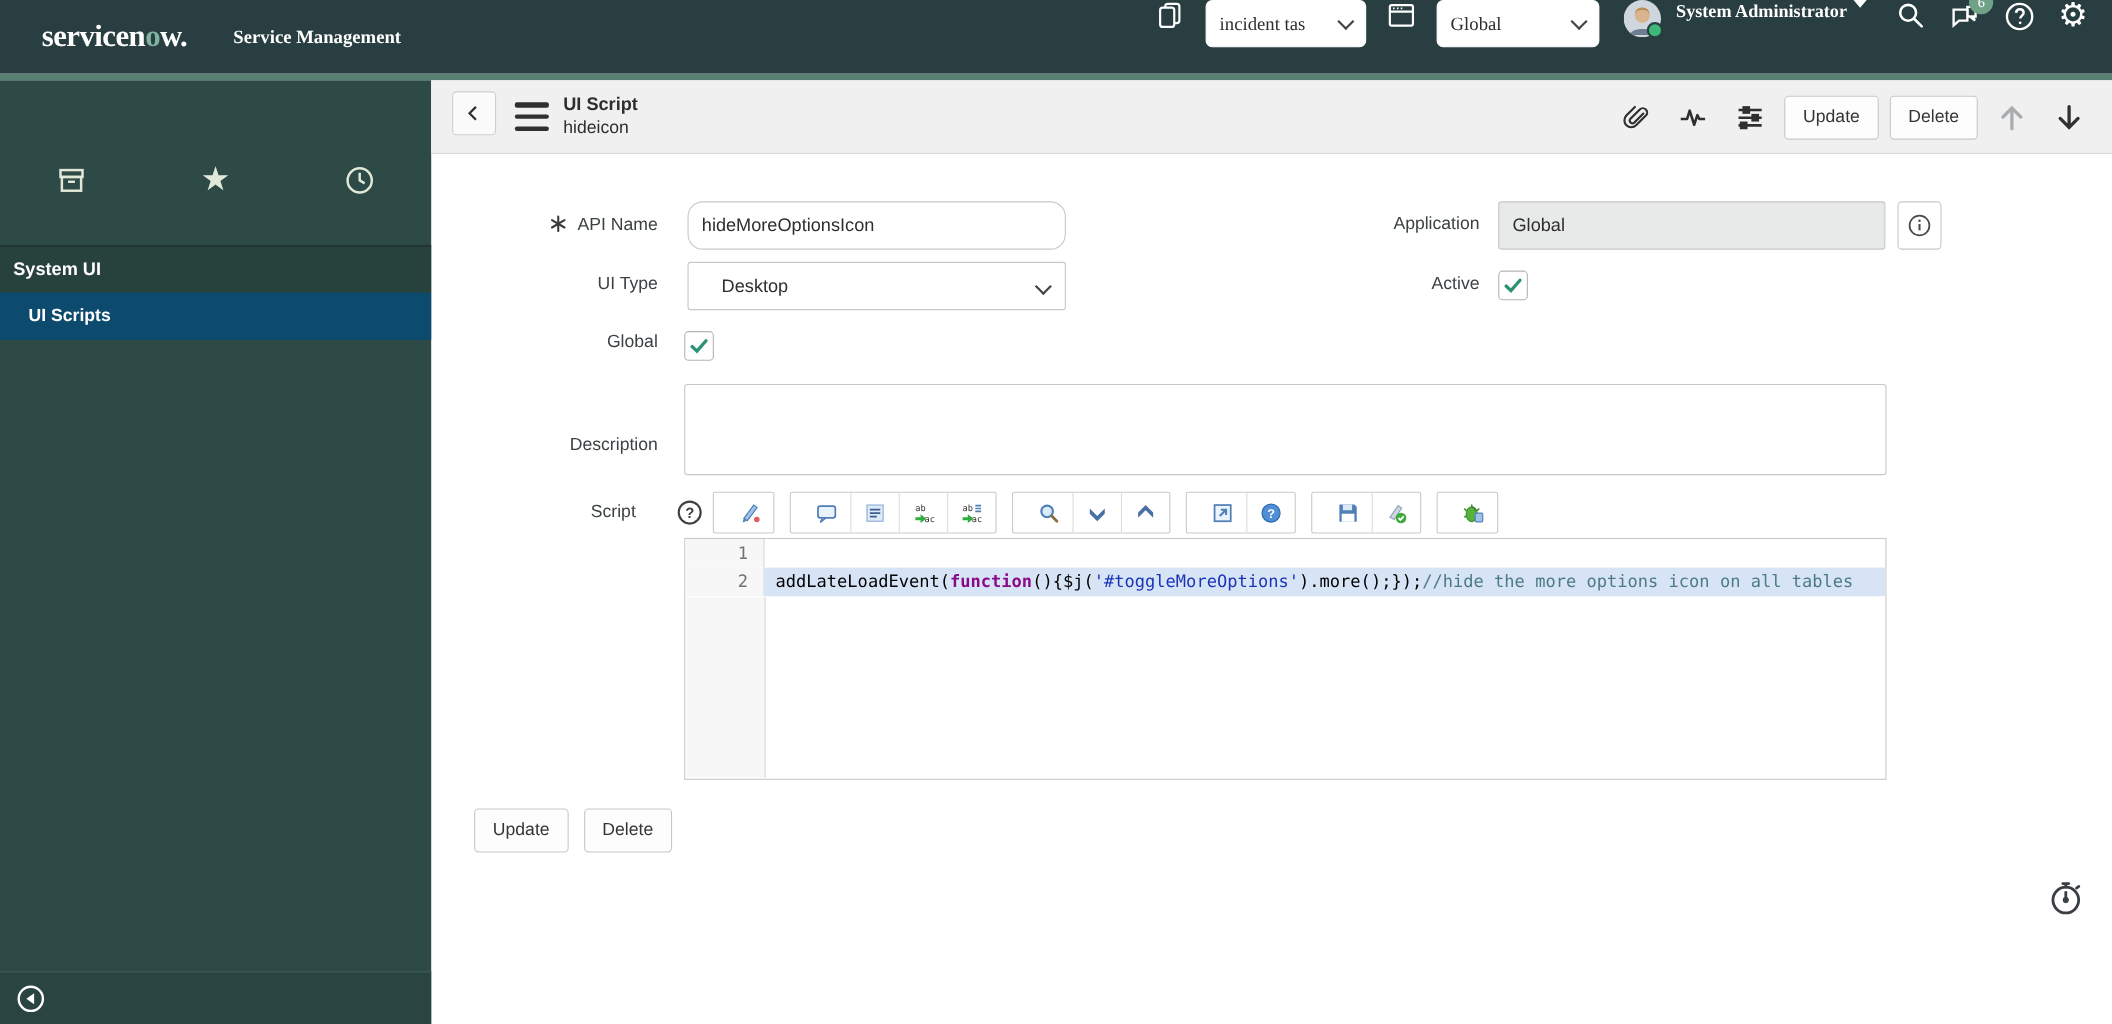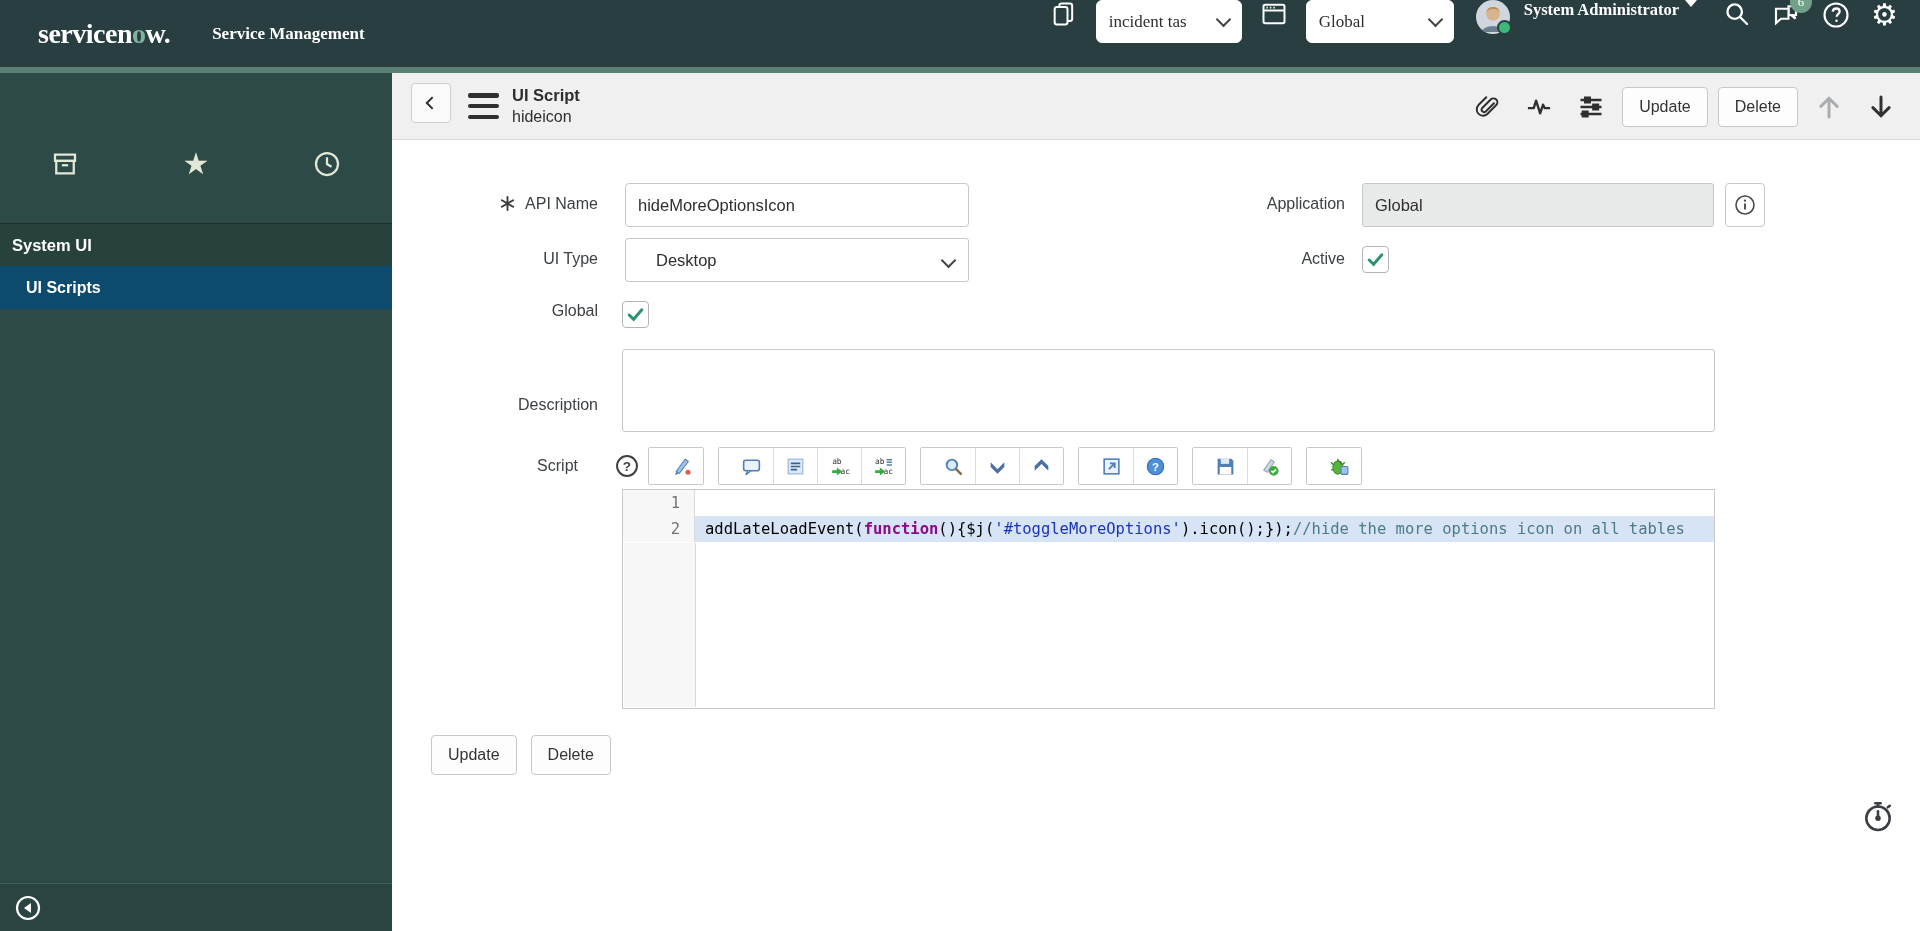--- a/index.html
+++ b/index.html
@@ -59,21 +59,21 @@
   .fh-title .t1{font-size:16.5px;font-weight:bold;color:#2e2e2e;}
   .fh-title .t2{font-size:16px;color:#2e2e2e;}
   .fh-icons{position:absolute;right:0;top:0;height:67px;display:flex;align-items:center;}
   .fh-ibtn{background:none;border:none;padding:0;margin:0 12px;display:flex;}
   .btn{height:40px;background:#fdfdfd;border:1px solid #c8c8c8;border-radius:4px;font-size:16px;color:#343434;padding:0 16px;}
   .fh-icons .btn{margin:0 5px;}
   .arr-btn{background:none;border:none;padding:0;margin:0 11px;display:flex;}
 
   
   .flabel{position:absolute;font-size:16px;color:#3c4144;text-align:right;width:160px;}
-  .txt-input{position:absolute;height:44px;border:1px solid #c8c8c8;border-radius:4px;font-size:16.5px;color:#2e2e2e;
+  .txt-input{position:absolute;height:44px;border:1px solid #c8c8c8;border-radius:14px;font-size:16.5px;color:#2e2e2e;
              padding:0 12px;box-sizing:border-box;background:#fff;font-family:inherit;}
   .ro-input{position:absolute;height:44px;border:1px solid #c8c8c8;border-radius:3px;background:#e8e9e9;display:flex;align-items:center;
             padding:0 12px;box-sizing:border-box;font-size:16.5px;color:#2e2e2e;}
   .sel{position:absolute;height:44px;border:1px solid #c8c8c8;border-radius:3px;background:#fff;display:flex;align-items:center;
        padding:0 30px;box-sizing:border-box;font-size:16.5px;color:#2e2e2e;cursor:pointer;}
   .sel .chev{position:absolute;right:14px;top:16px;width:9px;height:9px;border-right:2px solid #444;border-bottom:2px solid #444;transform:rotate(45deg);}
   .cbox{position:absolute;width:27px;height:27px;background:#fff;border:1px solid #b5b5b5;border-radius:4px;display:flex;
         align-items:center;justify-content:center;cursor:pointer;box-sizing:border-box;}
   .info-btn{position:absolute;width:40px;height:44px;background:#fff;border:1px solid #c8c8c8;border-radius:4px;display:flex;
             align-items:center;justify-content:center;box-sizing:border-box;}
@@ -421,21 +421,21 @@
 
 <div class="editor">
   <div class="gutter-fill"></div>
   <div id="code-lines" style="position:relative;">
       <div class="code-row">
         <div class="gutter">1</div>
         <div class="codecell"></div>
       </div>
       <div class="code-row active">
         <div class="gutter">2</div>
-        <div class="codecell"><span class="tok-plain">addLateLoadEvent(</span><span class="tok-keyword">function</span><span class="tok-plain">(){$j(</span><span class="tok-string">'#toggleMoreOptions'</span><span class="tok-plain">).icon();});</span><span class="tok-comment">//hide the more options icon on all tables</span></div>
+        <div class="codecell"><span class="tok-plain">addLateLoadEvent(</span><span class="tok-keyword">function</span><span class="tok-plain">(){$j(</span><span class="tok-string">'#toggleMoreOptions'</span><span class="tok-plain">).more();});</span><span class="tok-comment">//hide the more options icon on all tables</span></div>
       </div>
     </div>
 </div>
 
 <div class="bottom-btns">
   <button class="btn">Update</button>
   <button class="btn">Delete</button>
 </div>
 
 <button class="stopwatch-btn">

